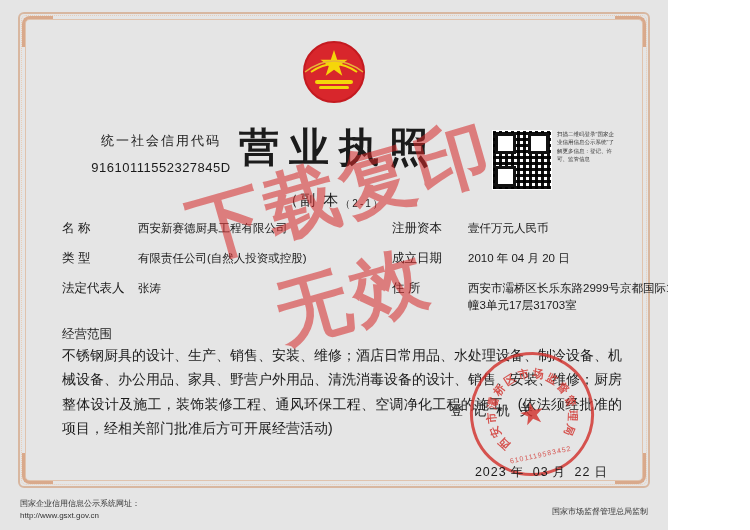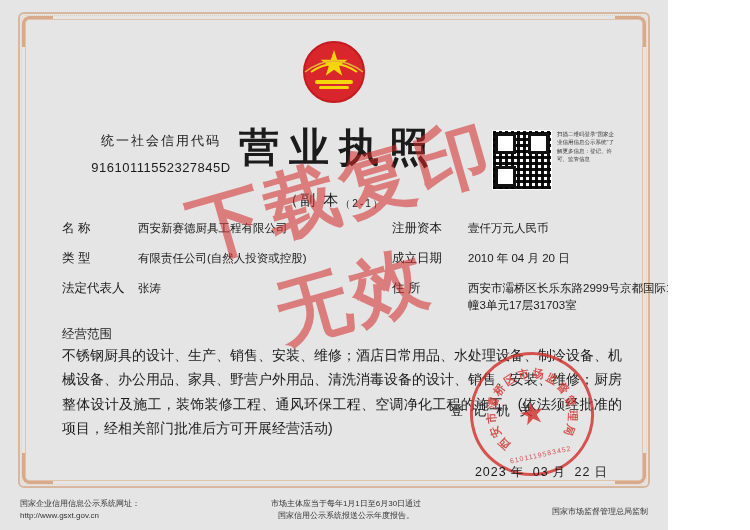--- a/index.html
+++ b/index.html
@@ -432,20 +432,16 @@
   <div class="watermark">
     <span>下载复印</span>
     <span class="l2">无效</span>
   </div>
 
   <div class="footer">
     <div class="fcol">
       <div>国家企业信用信息公示系统网址：</div>
       <div>http://www.gsxt.gov.cn</div>
     </div>
-    <div class="fcol mid">
-      <div>市场主体应当于每年1月1日至6月30日通过</div>
-      <div>国家信用公示系统报送公示年度报告。</div>
-    </div>
     <div class="fcol right">国家市场监督管理总局监制</div>
   </div>
 
 </div>
 
 </body></html>

